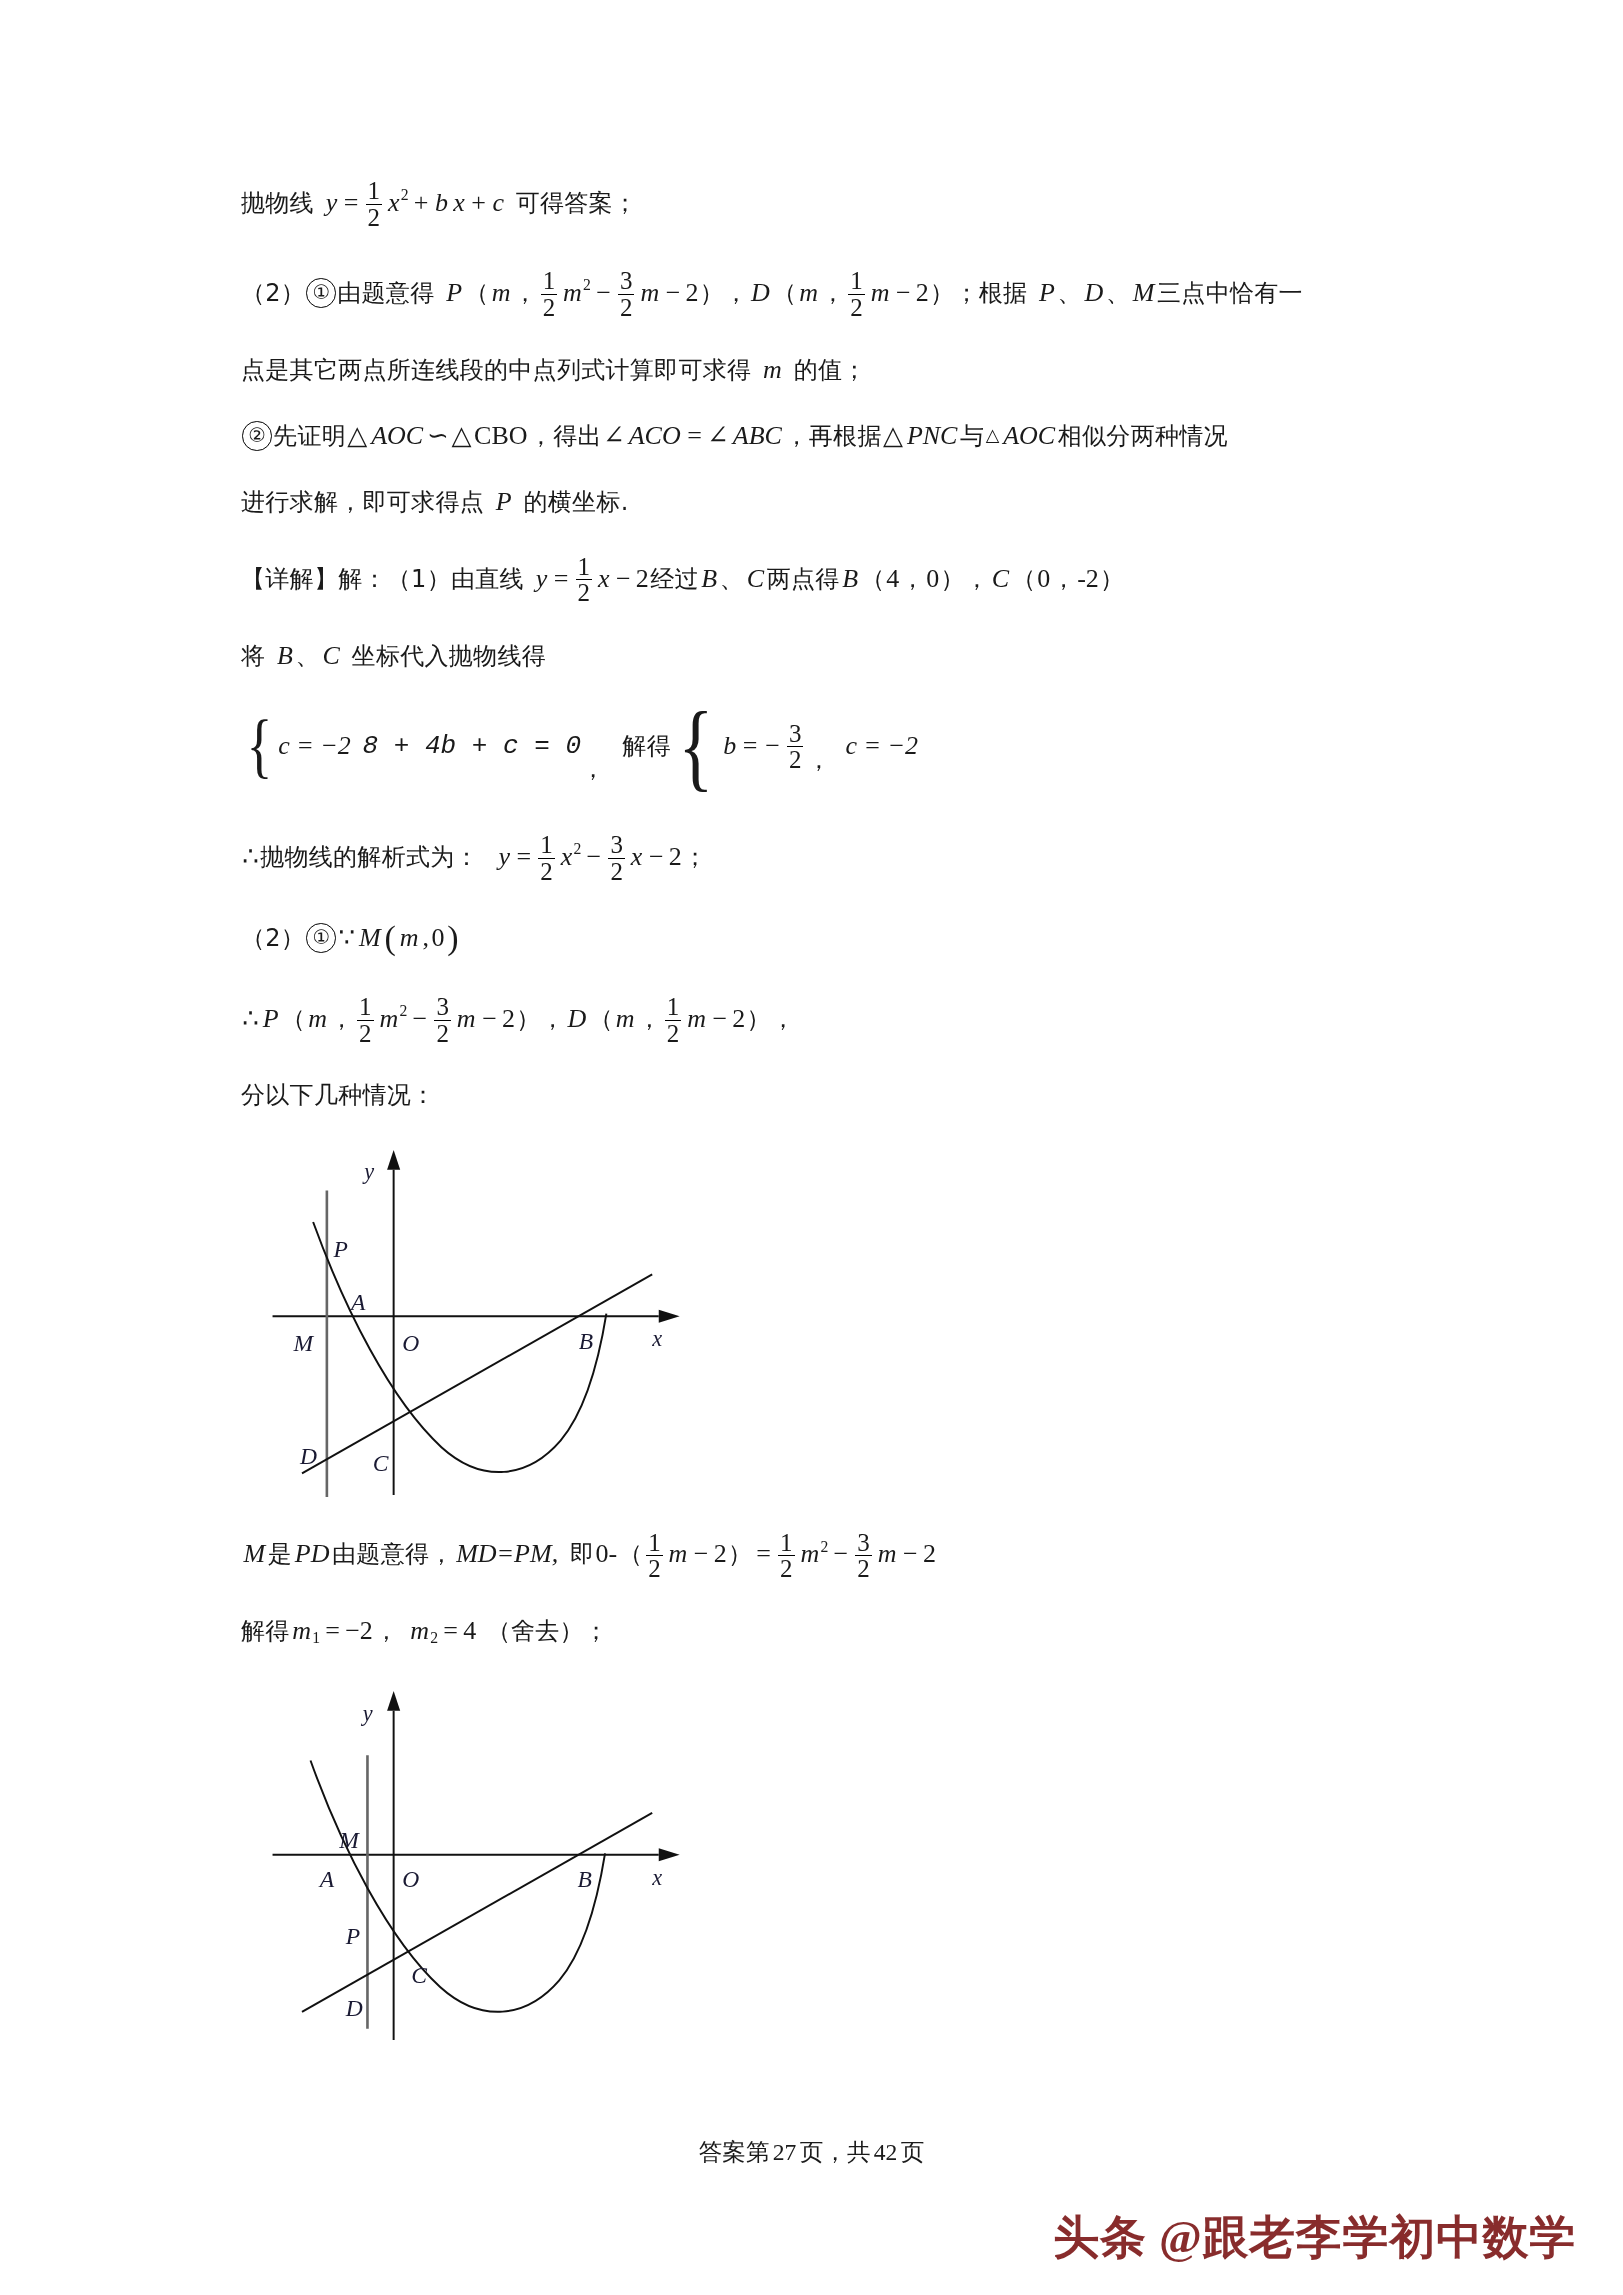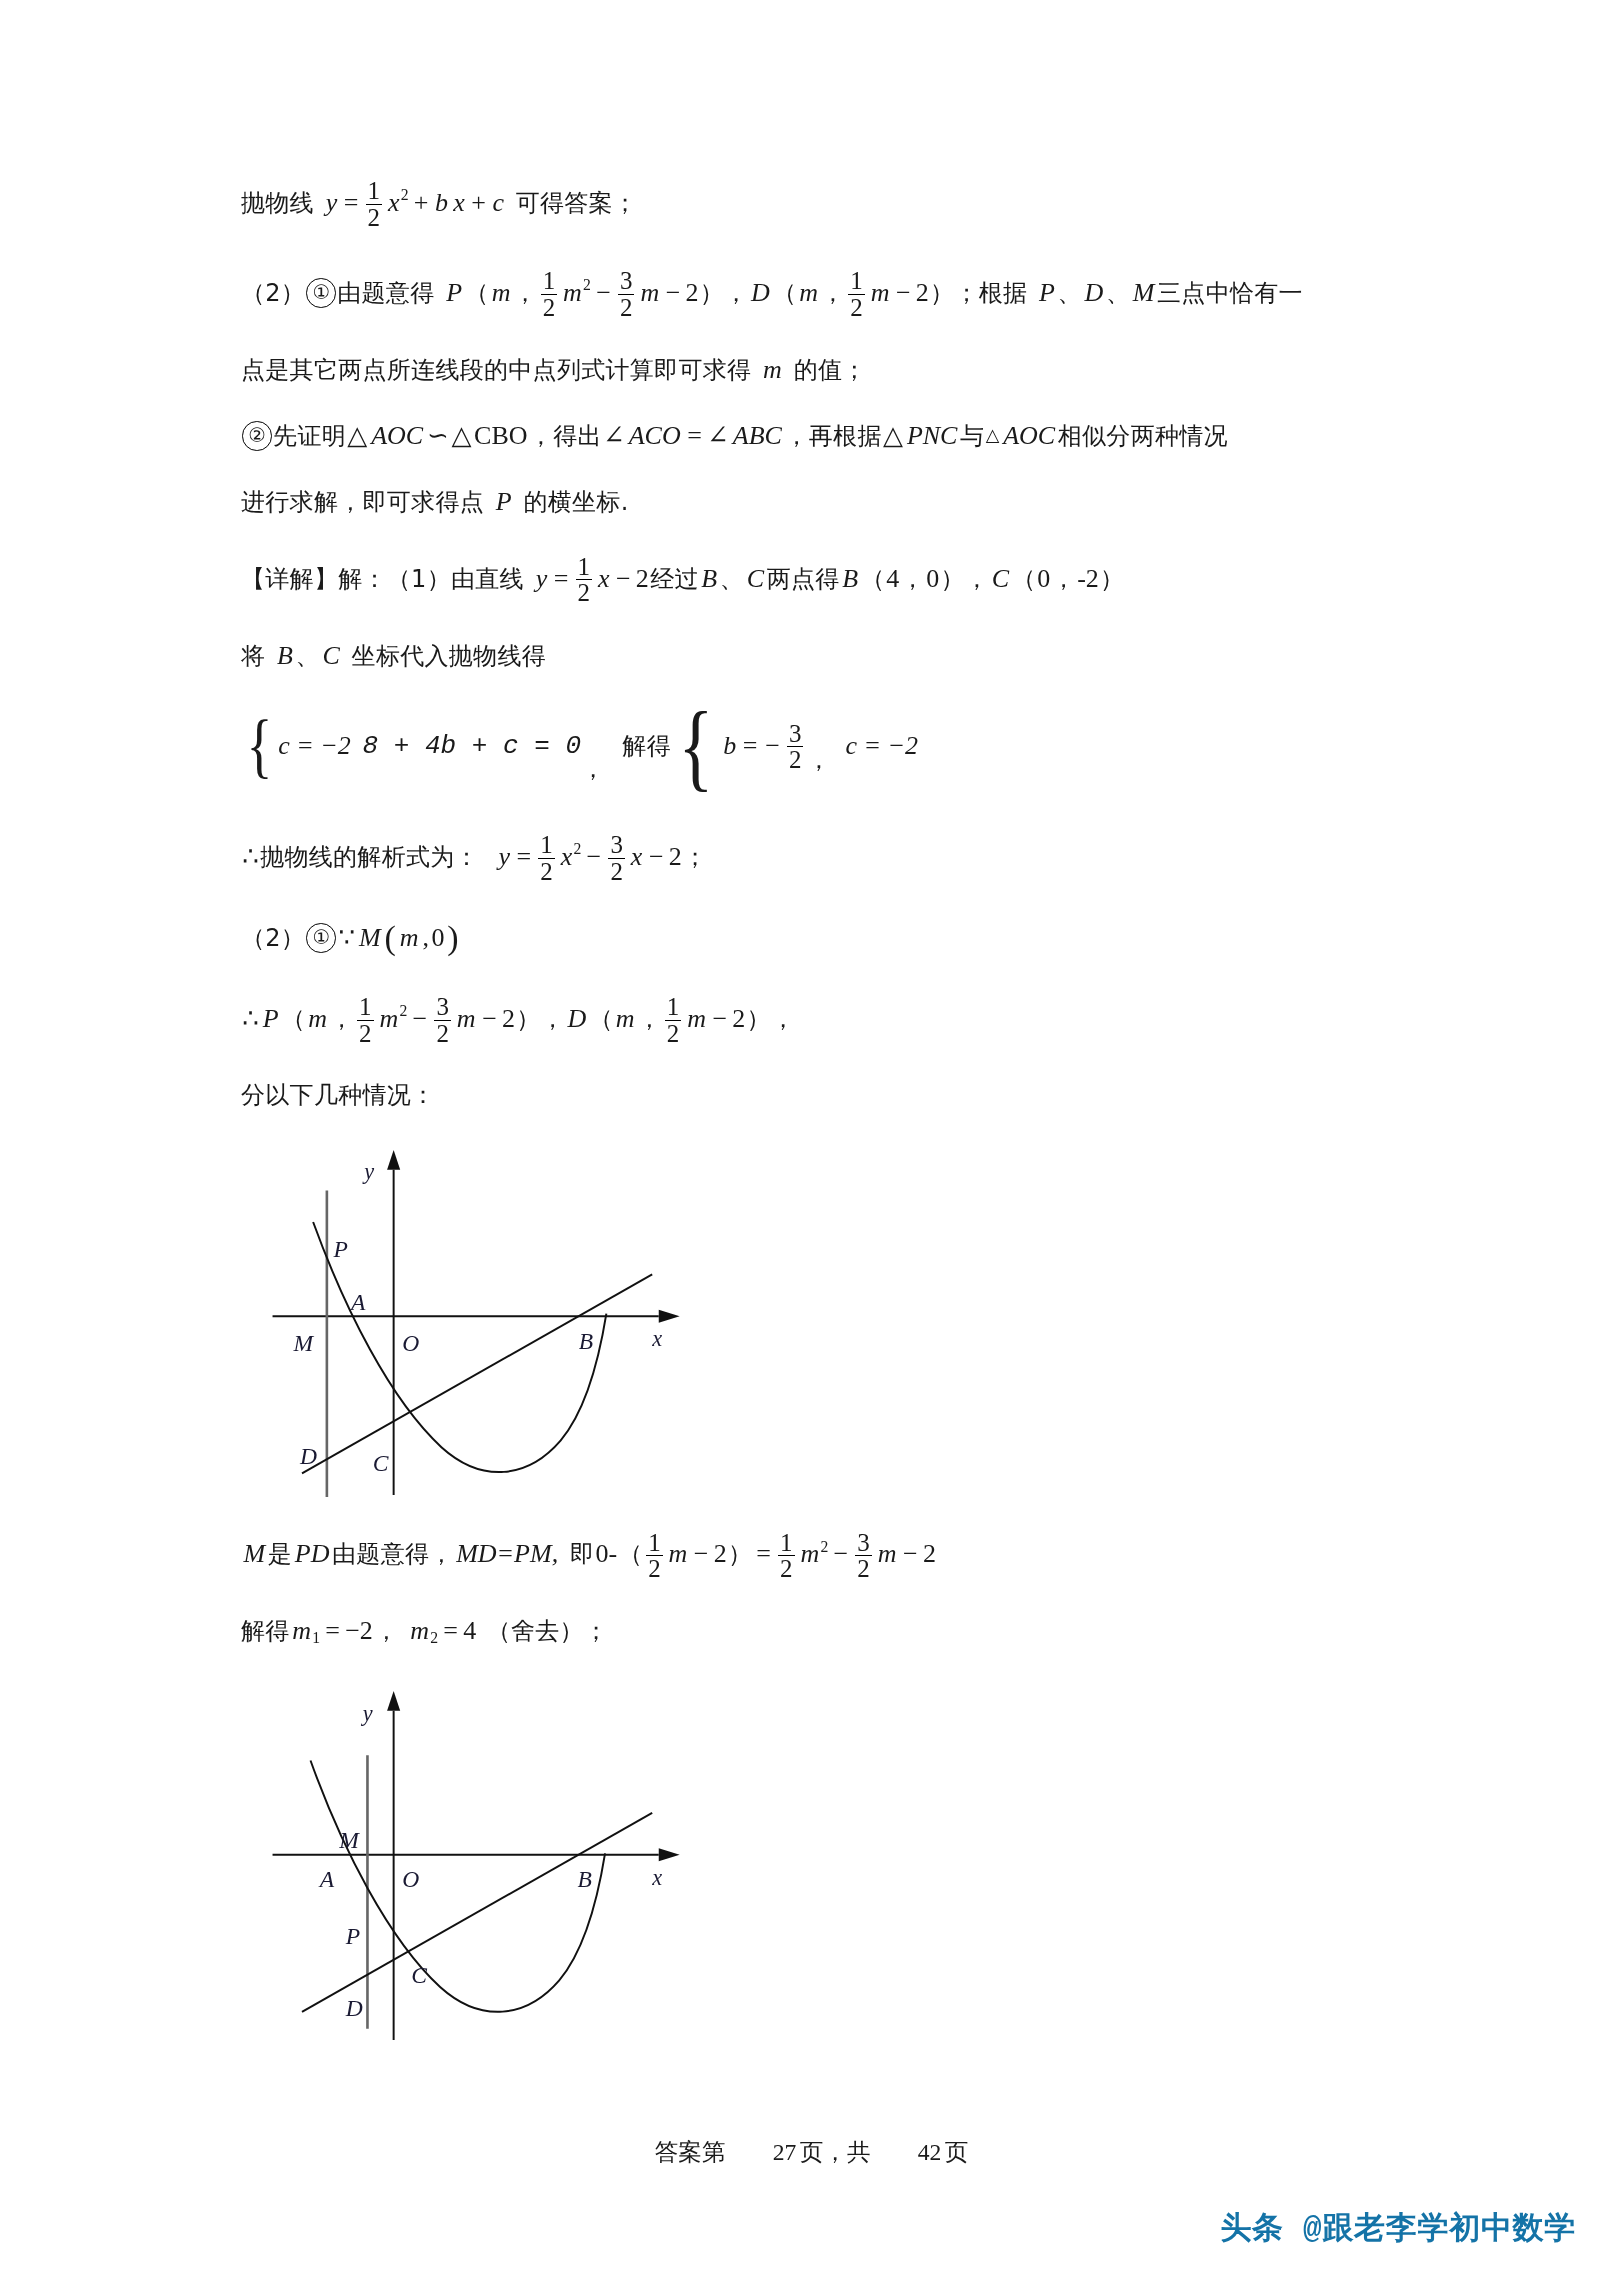--- a/index.html
+++ b/index.html
@@ -126,30 +126,30 @@
   .footer {
     position: absolute;
     left: 0;
     top: 2136px;
     width: 1623px;
     text-align: center;
     font-size: 23.6px;
     font-family: "DejaVu Sans","Liberation Sans",sans-serif;
     color: #1a1a1a;
   }
-  .footer .pn { font-family: "Liberation Serif", serif; padding: 0 3.3px; margin-left: 44px; }
+  .footer .pn { font-family: "Liberation Serif", serif; padding: 0 3.3px; }
 
   .watermark {
     position: absolute;
     right: 47px;
     top: 2207px;
-    font-size: 31px;
+    font-size: 46px;
     font-weight: bold;
-    font-family: Liberation Mono, monospace;
-    color: #0369a1;
+    font-family: Liberation Serif, serif;
+    color: #7f1d1d;
     letter-spacing: 0.7px;
     white-space: nowrap;
     opacity: 0.93;
   }
 </style>
 </head>
 <body>
 
 <div class="page">
   <div class="content">

